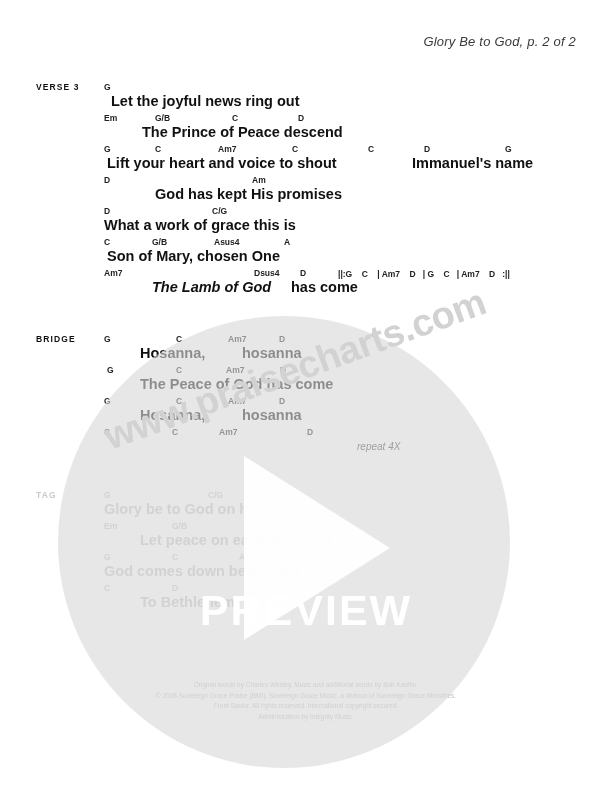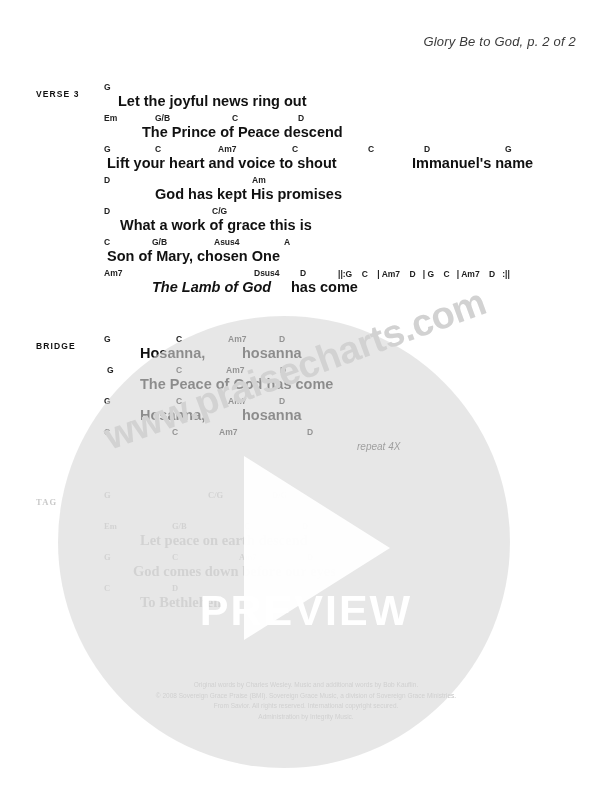--- a/index.html
+++ b/index.html
@@ -40,21 +40,20 @@
   }
   .section-label {
     position: absolute;
     left: 36px;
     width: 72px;
     text-align: left;
     font-size: 8.5px;
     font-weight: bold;
     letter-spacing: 1.1px;
     color: #111;
-    margin-top: 7px;
   }
   .lines {
     position: absolute;
     left: 104px;
     right: 10px;
   }
 
   .line {
     position: relative;
     height: 31px;
@@ -99,21 +98,20 @@
     font-weight: bold;
     color: #222;
     white-space: pre;
   }
 
   
   .faded .chordrow,
   .faded .lyricrow,
   .faded .section-label {
     color: #c9c9c9;
-    font-family: Liberation Serif, serif;
   }
 
   
   .footer {
     position: absolute;
     left: 0;
     width: 612px;
     top: 680px;
     text-align: center;
     font-size: 6.5px;
@@ -184,21 +182,21 @@
   <div class="header">Glory Be to God, p. 2 of 2</div>
 
   <div id="sections-root">
       <div class="section" style="top: 82px;">
         <div class="section-label">VERSE 3</div>
         <div class="lines">
           <div class="line">
             <div class="chordrow">
               <span class="chord" style="left: 0px;">G</span>
             </div>
-            <div class="lyricrow"><span class="lyric" style="left: 14px;">Let the joyful news ring out</span></div>
+            <div class="lyricrow"><span class="lyric" style="left: 7px;">Let the joyful news ring out</span></div>
           </div>
           <div class="line">
             <div class="chordrow">
               <span class="chord" style="left: 0px;">Em</span>
               <span class="chord" style="left: 51px;">G/B</span>
               <span class="chord" style="left: 128px;">C</span>
               <span class="chord" style="left: 194px;">D</span>
             </div>
             <div class="lyricrow"><span class="lyric" style="left: 38px;">The Prince of Peace descend</span></div>
           </div>
@@ -219,21 +217,21 @@
               <span class="chord" style="left: 0px;">D</span>
               <span class="chord" style="left: 148px;">Am</span>
             </div>
             <div class="lyricrow"><span class="lyric" style="left: 3px; margin-left: 48px;">God has kept His promises</span></div>
           </div>
           <div class="line">
             <div class="chordrow">
               <span class="chord" style="left: 0px;">D</span>
               <span class="chord" style="left: 108px;">C/G</span>
             </div>
-            <div class="lyricrow"><span class="lyric" style="left: 16px;">What a work of grace this is</span></div>
+            <div class="lyricrow"><span class="lyric" style="left: 0px;">What a work of grace this is</span></div>
           </div>
           <div class="line">
             <div class="chordrow">
               <span class="chord" style="left: 0px;">C</span>
               <span class="chord" style="left: 48px;">G/B</span>
               <span class="chord" style="left: 110px; text-align: right;">Asus4</span>
               <span class="chord" style="left: 180px;">A</span>
             </div>
             <div class="lyricrow"><span class="lyric" style="left: 3px;">Son of Mary, chosen One</span></div>
           </div>
@@ -291,38 +289,39 @@
       </div>
       <div class="section faded" style="top: 490px;">
         <div class="section-label">TAG</div>
         <div class="lines">
           <div class="line">
             <div class="chordrow">
               <span class="chord" style="left: 0px;">G</span>
               <span class="chord" style="left: 104px;">C/G</span>
               <span class="chord" style="left: 168px;">D/G</span>
             </div>
+            <div class="lyricrow"><span class="lyric" style="left: 0px;">Glory be to God on high,</span></div>
           </div>
           <div class="line">
             <div class="chordrow">
               <span class="chord" style="left: 0px;">Em</span>
               <span class="chord" style="left: 68px;">G/B</span>
               <span class="chord" style="left: 140px;">C</span>
               <span class="chord" style="left: 198px;">D</span>
             </div>
             <div class="lyricrow"><span class="lyric" style="left: 36px;">Let peace on earth descend</span></div>
           </div>
           <div class="line">
             <div class="chordrow">
               <span class="chord" style="left: 0px;">G</span>
               <span class="chord" style="left: 68px;">C</span>
               <span class="chord" style="left: 135px;">Am7</span>
               <span class="chord" style="left: 203px;">D</span>
             </div>
-            <div class="lyricrow"><span class="lyric" style="left: 0px; margin-left: 29px;">God comes down before our eyes</span></div>
+            <div class="lyricrow"><span class="lyric" style="left: 0px;">God comes down before our eyes</span></div>
           </div>
           <div class="line">
             <div class="chordrow">
               <span class="chord" style="left: 0px;">C</span>
               <span class="chord" style="left: 68px;">D</span>
             </div>
             <div class="lyricrow"><span class="lyric" style="left: 36px;">To Bethlehem</span></div>
           </div>
         </div>
       </div>

